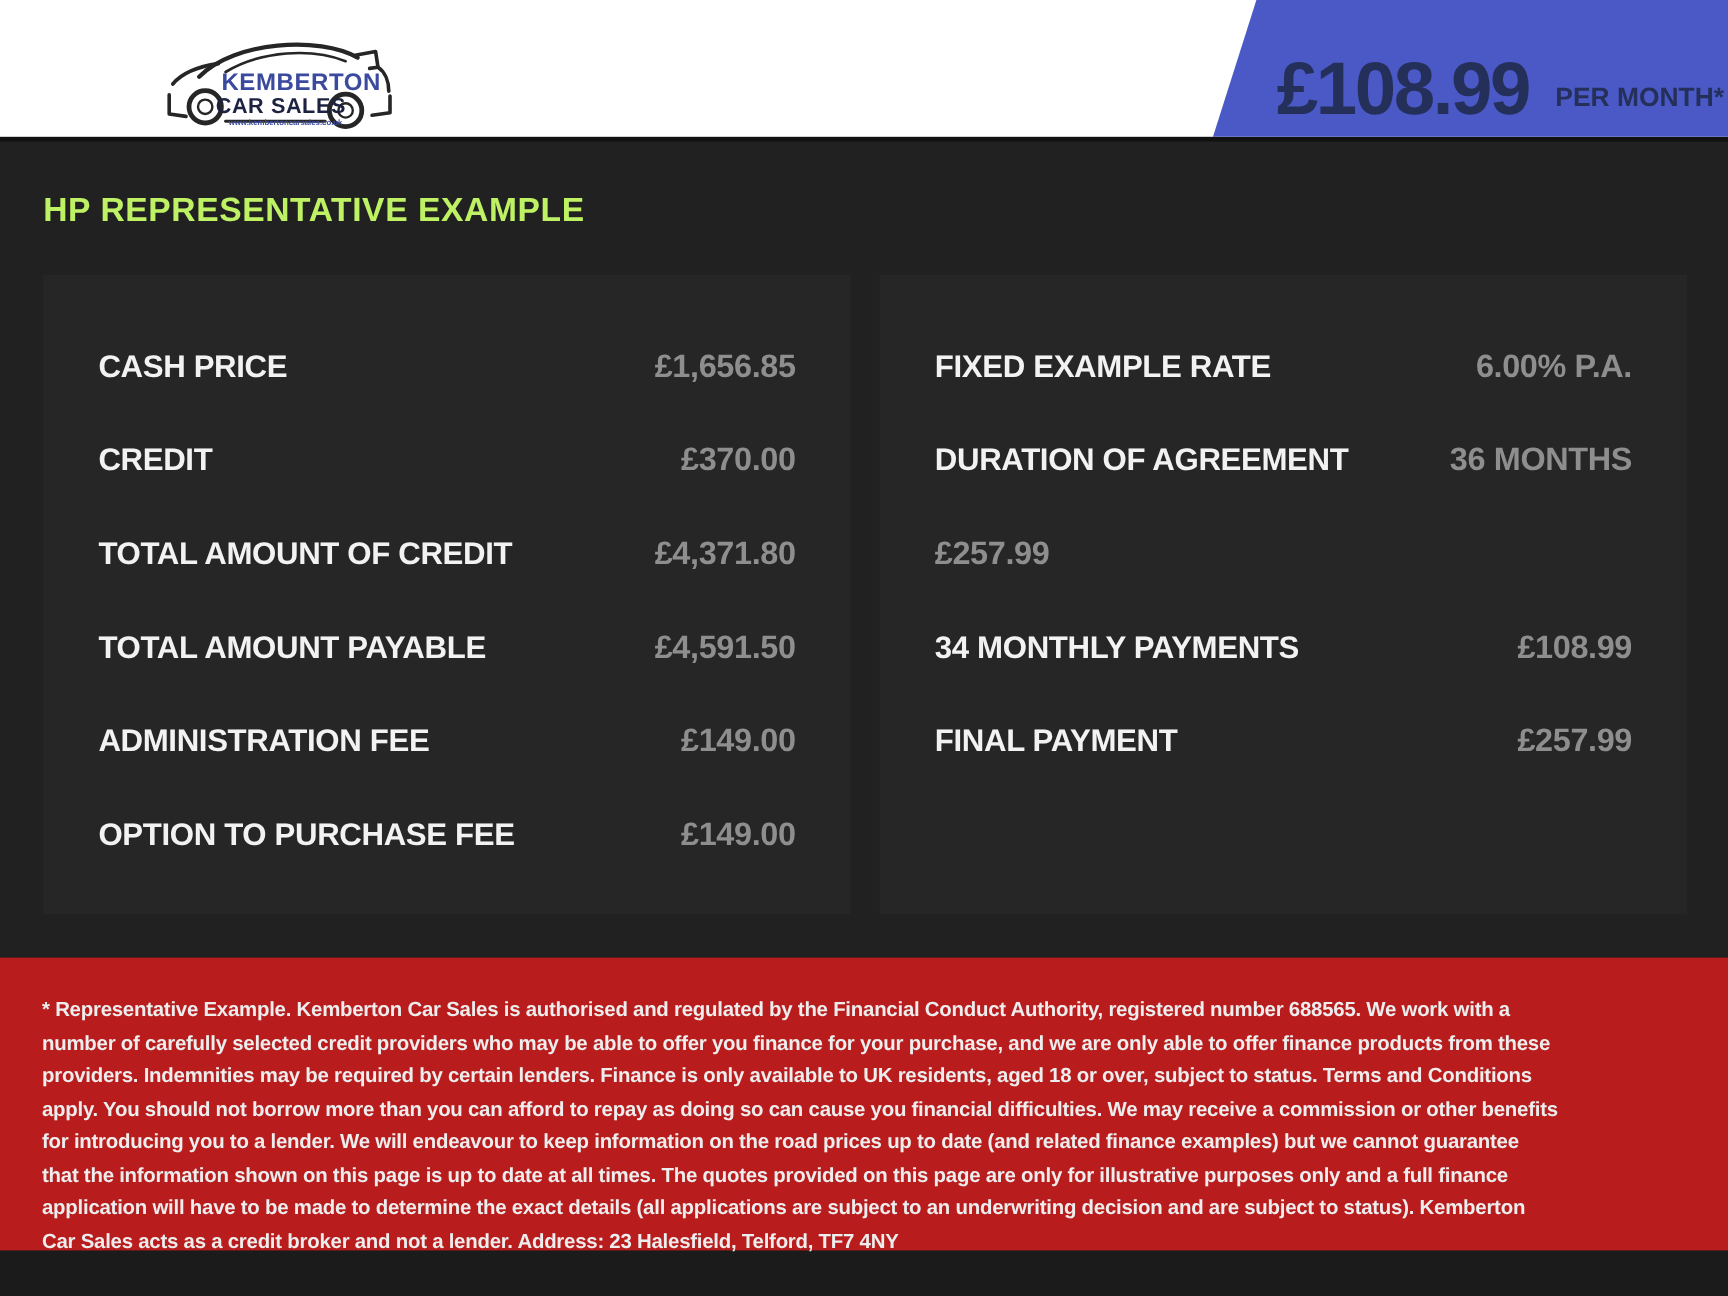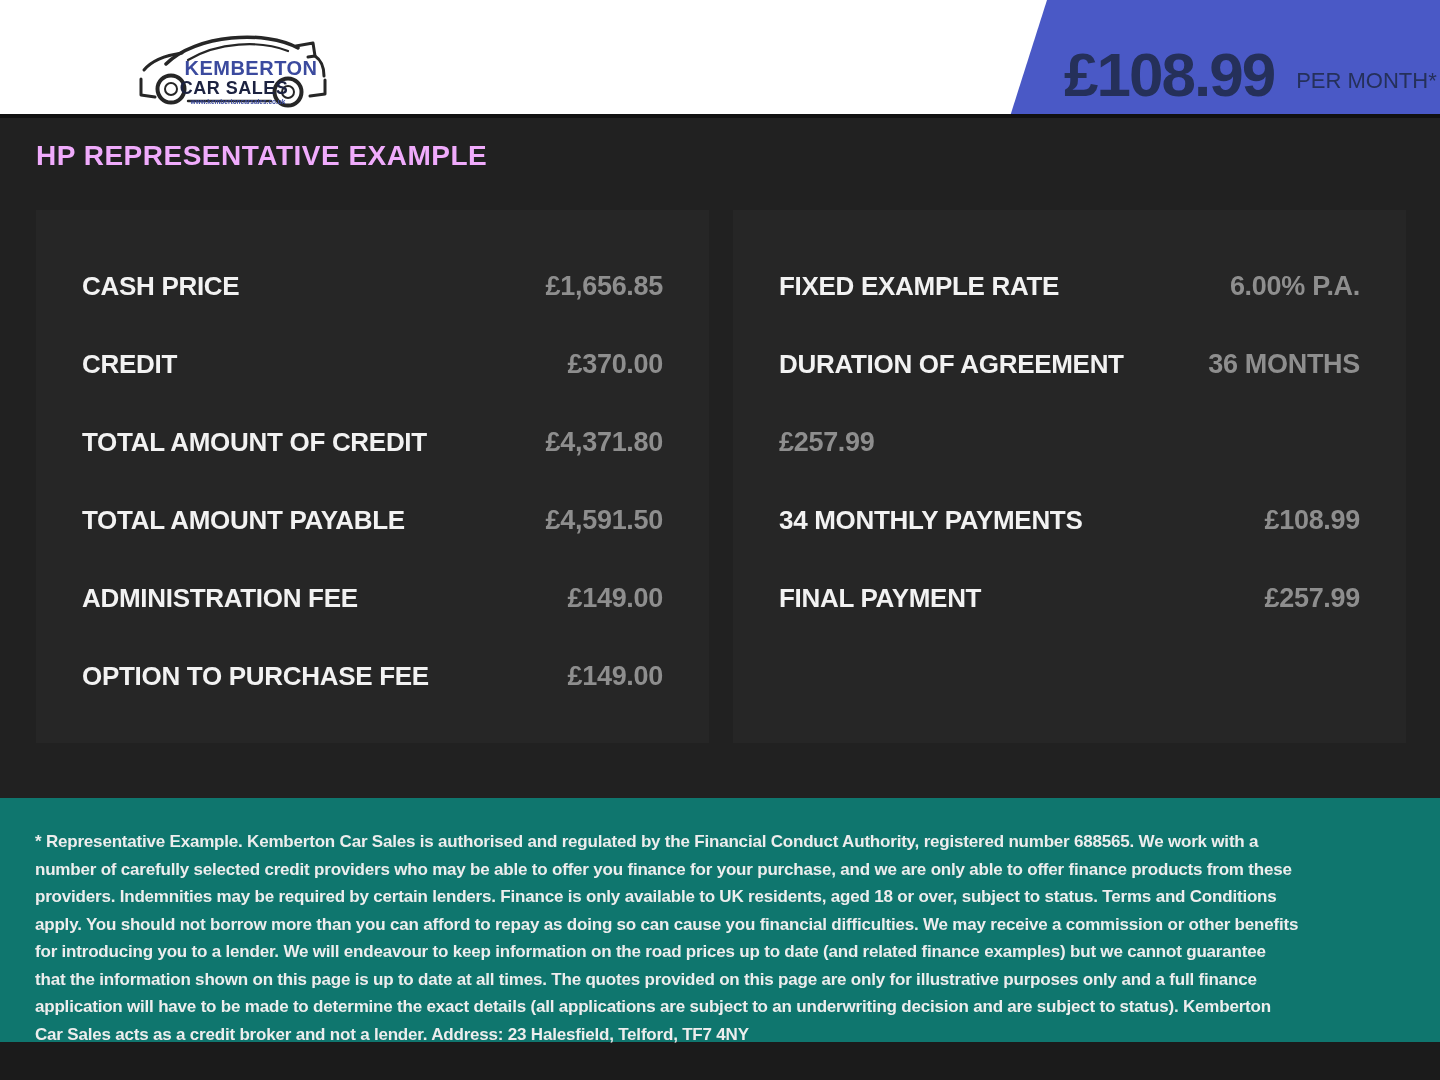--- a/index.html
+++ b/index.html
@@ -34,40 +34,40 @@
     padding-left:64px;
   }
   .price-amount {
     font-size:62px;
     font-weight:700;
     color:#25305a;
     letter-spacing:-2px;
   }
   .price-period {
     font-size:22px;
-    font-weight:400;
+    font-weight:700;
     color:#25305a;
     margin-left:22px;
     margin-top:14px;
     letter-spacing:0px;
     text-align:center;
   }
 
   
   .main {
     height:684px;
     background:#212121;
     border-top:4px solid #111111;
     padding:0 34px 0 36px;
   }
   .page-title {
-    padding-top:22px;
+    padding-top:41px;
     font-size:28px;
     font-weight:700;
-    color:#f0abfc;
+    color:#bef264;
     letter-spacing:0.5px;
   }
   .panels {
     margin-top:38px;
     display:flex;
     gap:24px;
   }
   .panel {
     flex:1;
     height:533px;
@@ -91,21 +91,21 @@
     font-size:27px;
     font-weight:700;
     color:#8e8e8e;
     letter-spacing:-0.3px;
     white-space:nowrap;
   }
 
   
   .footer {
     height:244px;
-    background:#0f766e;
+    background:#b91c1c;
     padding:30px 140px 0 35px;
   }
   .disclaimer {
     font-size:17px;
     font-weight:700;
     line-height:27.5px;
     color:#ededed;
     max-width:1270px;
     letter-spacing:-0.2px;
   }

